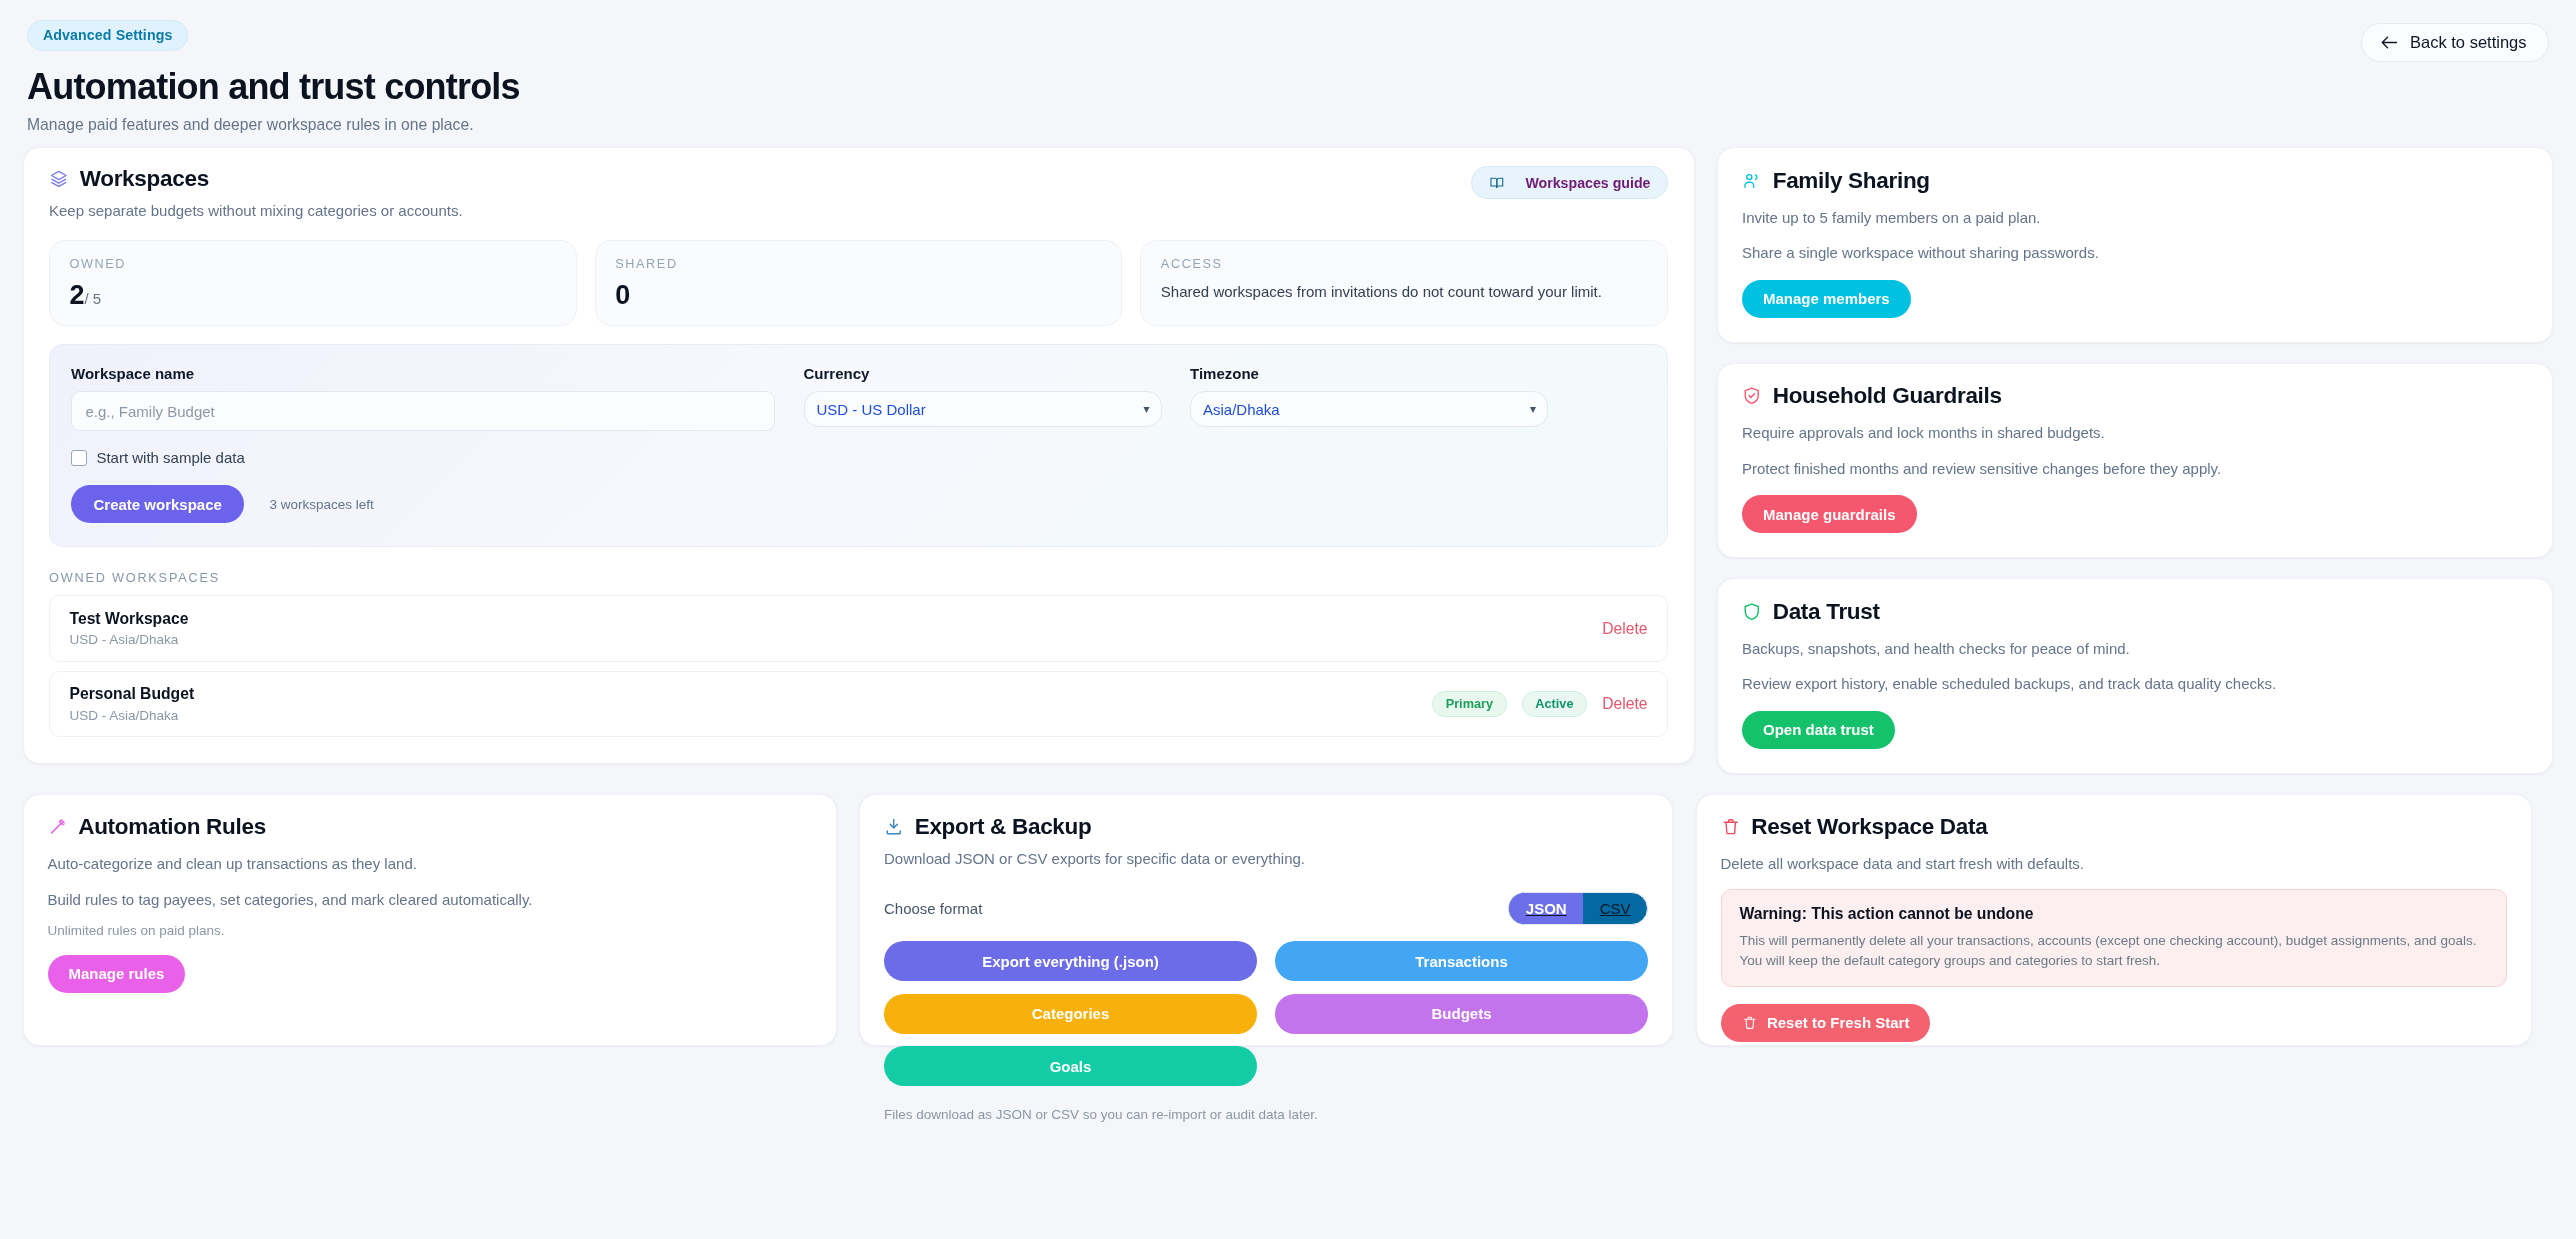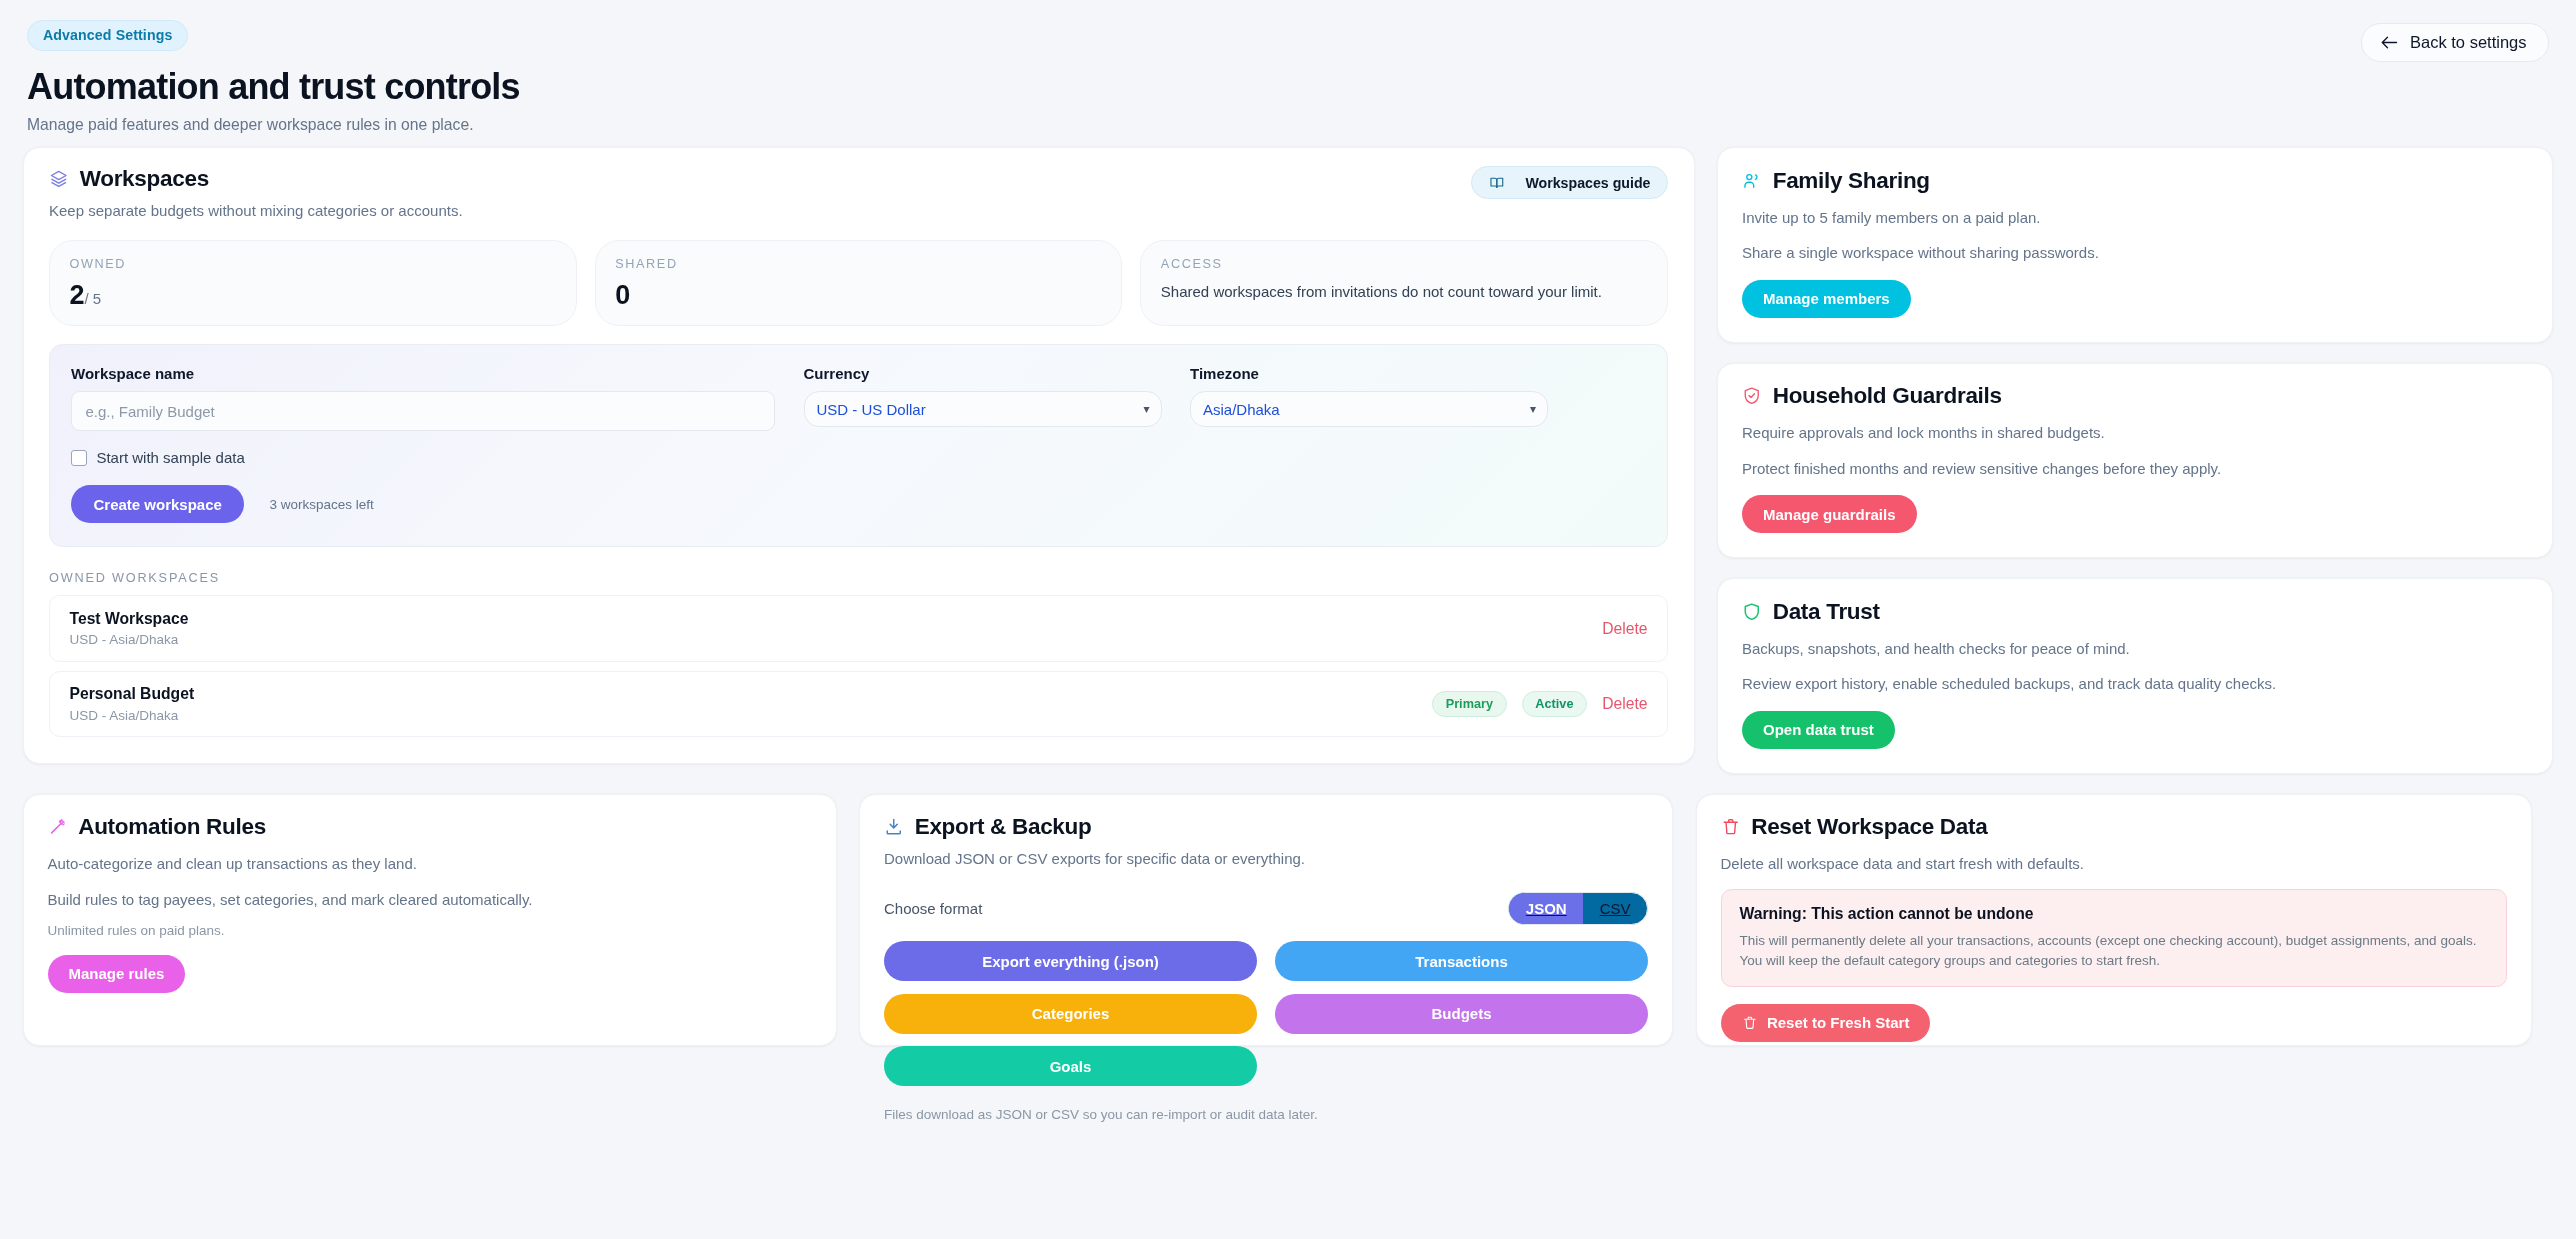--- a/index.html
+++ b/index.html
@@ -65,33 +65,33 @@
   .col-left  { width: 1672px; }
   .col-right { width: 836px; display: flex; flex-direction: column; gap: 20px; }
 
   
   .ws-card { padding: 18px 25.5px 25.5px 25.5px; position: relative; }
   .card-head-row { display: flex; align-items: flex-start; justify-content: space-between; }
   .card-title { display: flex; align-items: center; gap: 11.2px; font-size: 22.5px; font-weight: bold; letter-spacing:-0.3px; color:#0b1220; }
   .card-sub { margin-top: 9.7px; font-size: 15px; color: #64748b; }
   .guide-btn {
     display: flex; align-items: center; gap: 21px;
-    background: #e8f4fb; color: #0f172a;
+    background: #e8f4fb; color: #701a75;
     border: 0.7px solid #d3e9f5;
     border-radius: 749px;
     padding: 7.5px 16.5px;
     font-size: 14.2px; font-weight: bold;
     cursor: pointer; white-space: nowrap;
   }
 
   .stat-row { display: flex; gap: 18px; margin-top: 21px; }
   .stat {
     background: #fafbfc;
     border: 0.7px solid #eef1f5;
-    border-radius: 24px;
+    border-radius: 16px;
     padding: 16.5px 19.5px;
     min-height: 82px;
   }
   .stat.s1 { width: 536px; }
   .stat.s2 { width: 536px; }
   .stat.s3 { width: 536px; }
   .stat-label { font-size: 12.7px; letter-spacing: 1.6px; color: #94a3b8; font-weight: normal; }
   .stat-value { margin-top: 10.5px; font-size: 27px; font-weight: bold; color:#0b1220; line-height:1; }
   .stat-value .den { font-size: 15px; font-weight: normal; color: #64748b; }
   .stat-text { margin-top: 9.7px; font-size: 15px; color: #334155; line-height: 1.45; max-width: 480px; }

